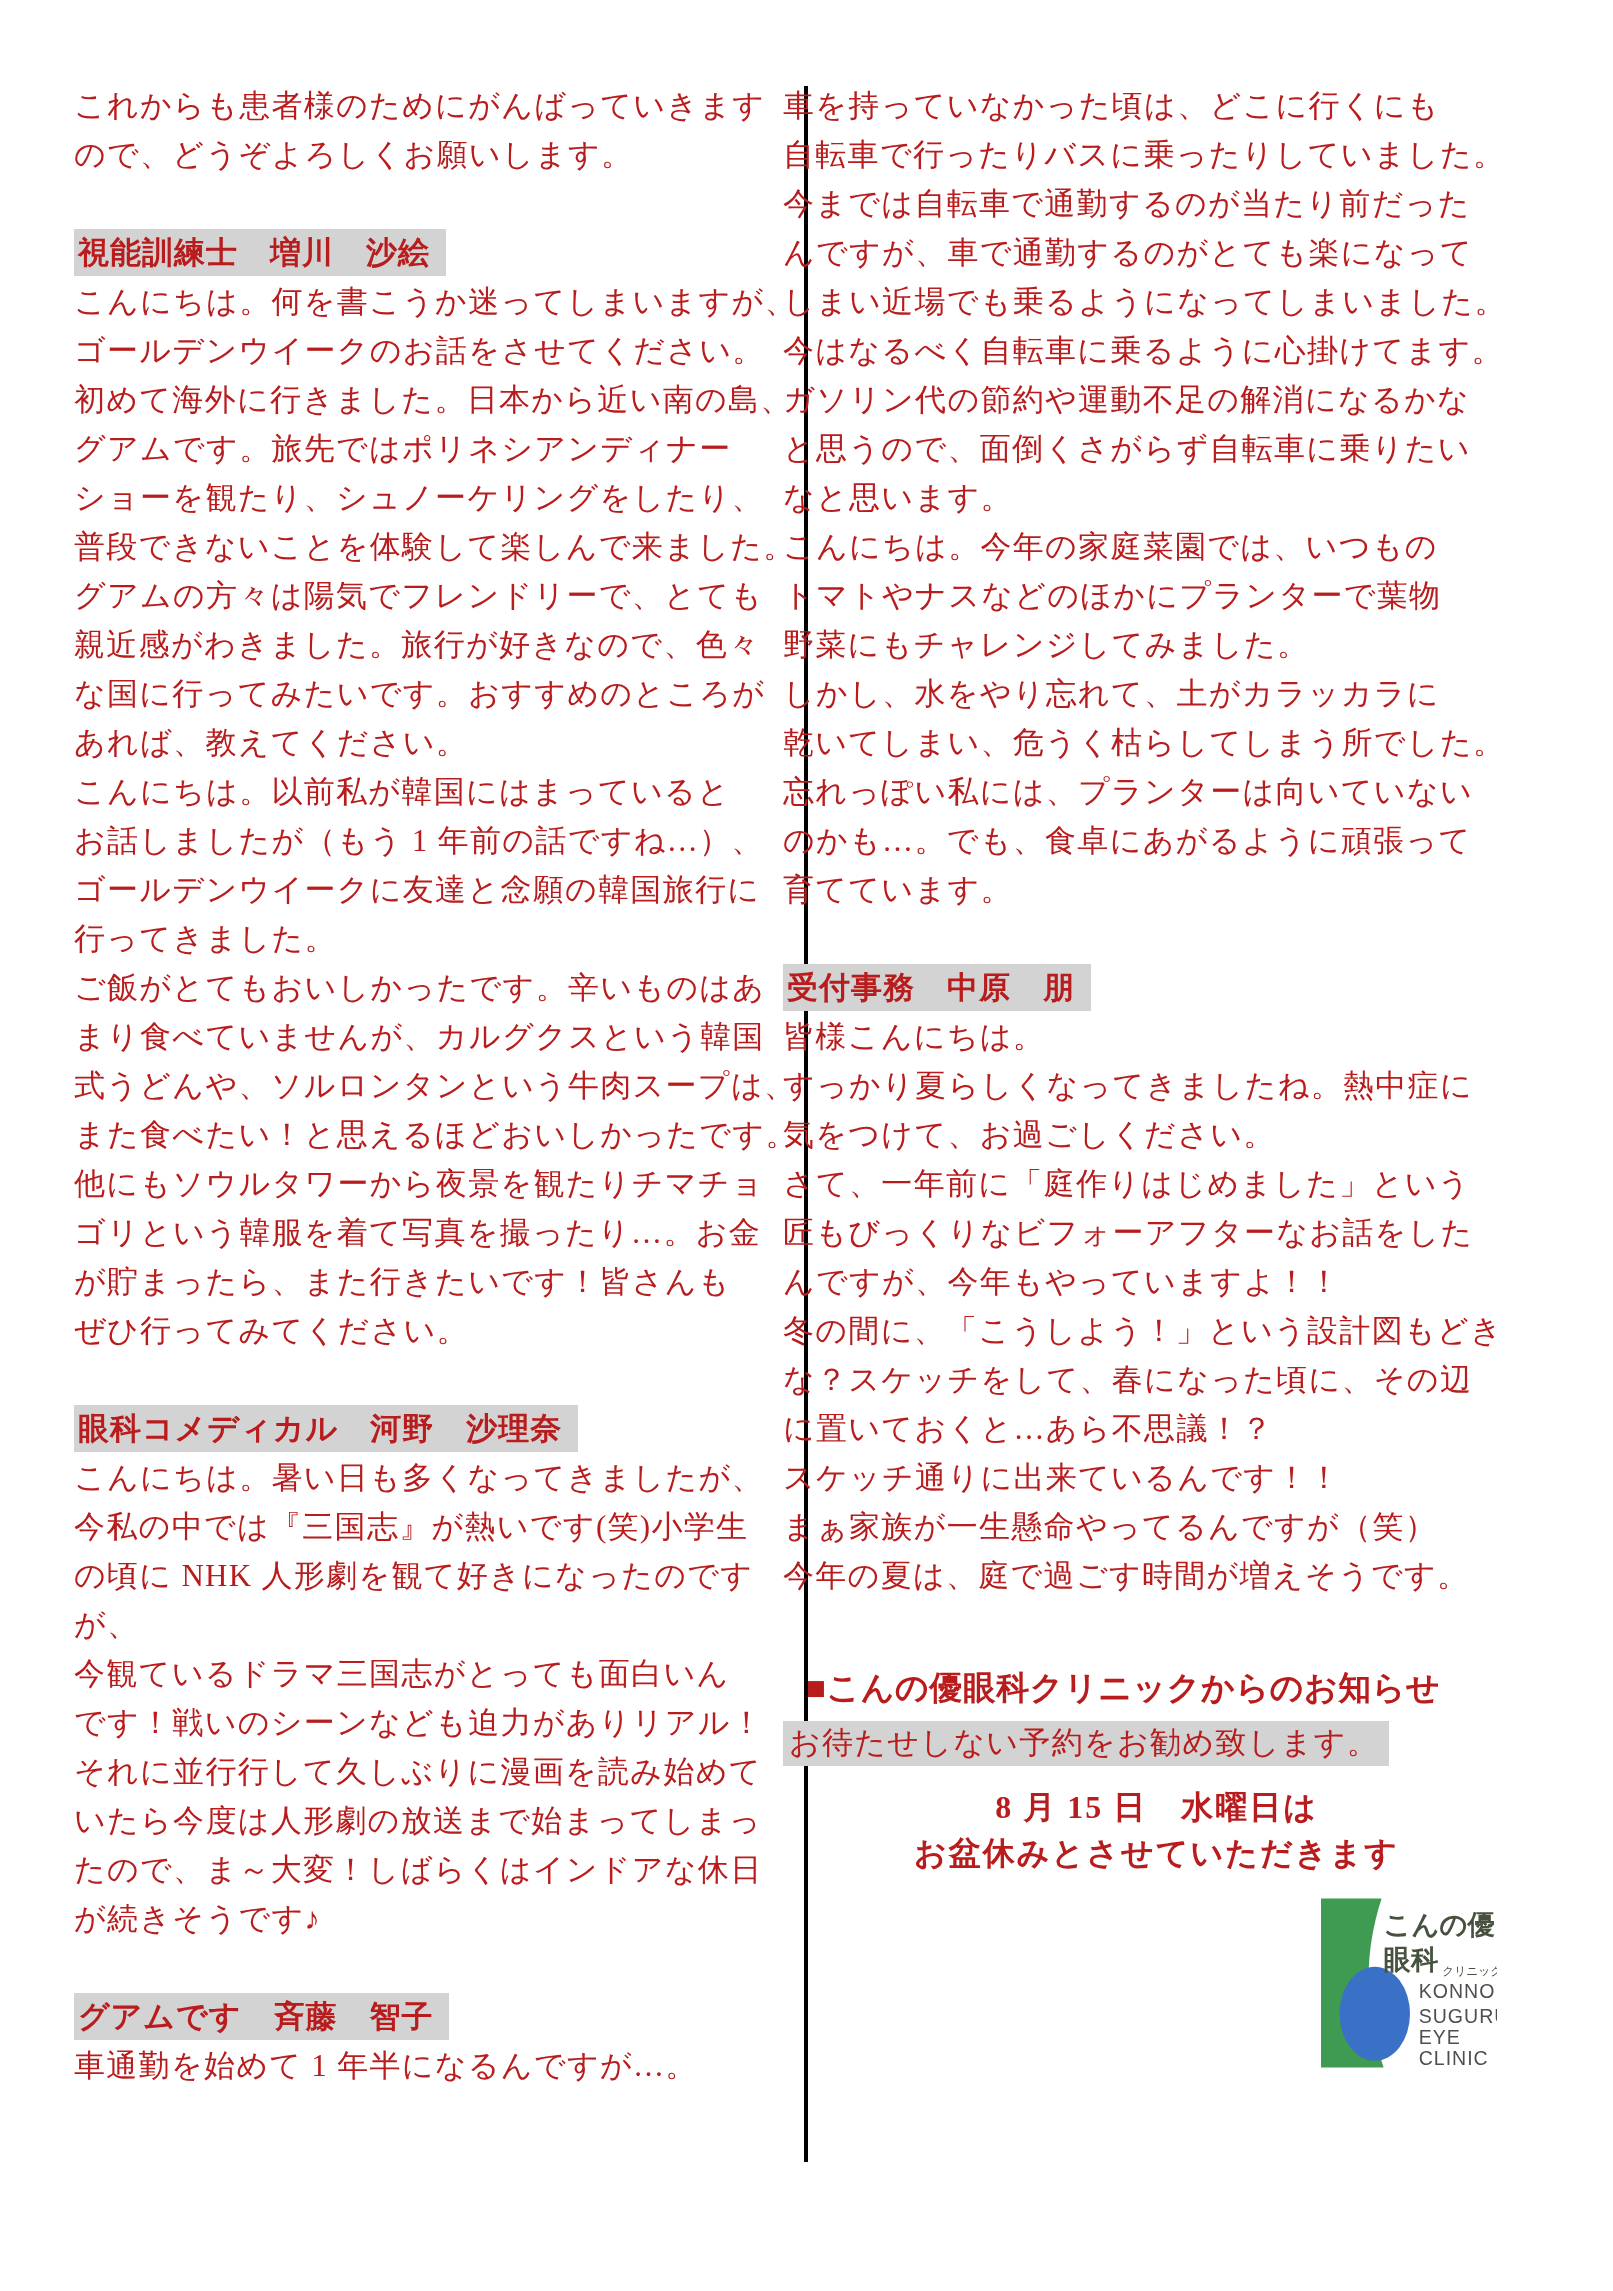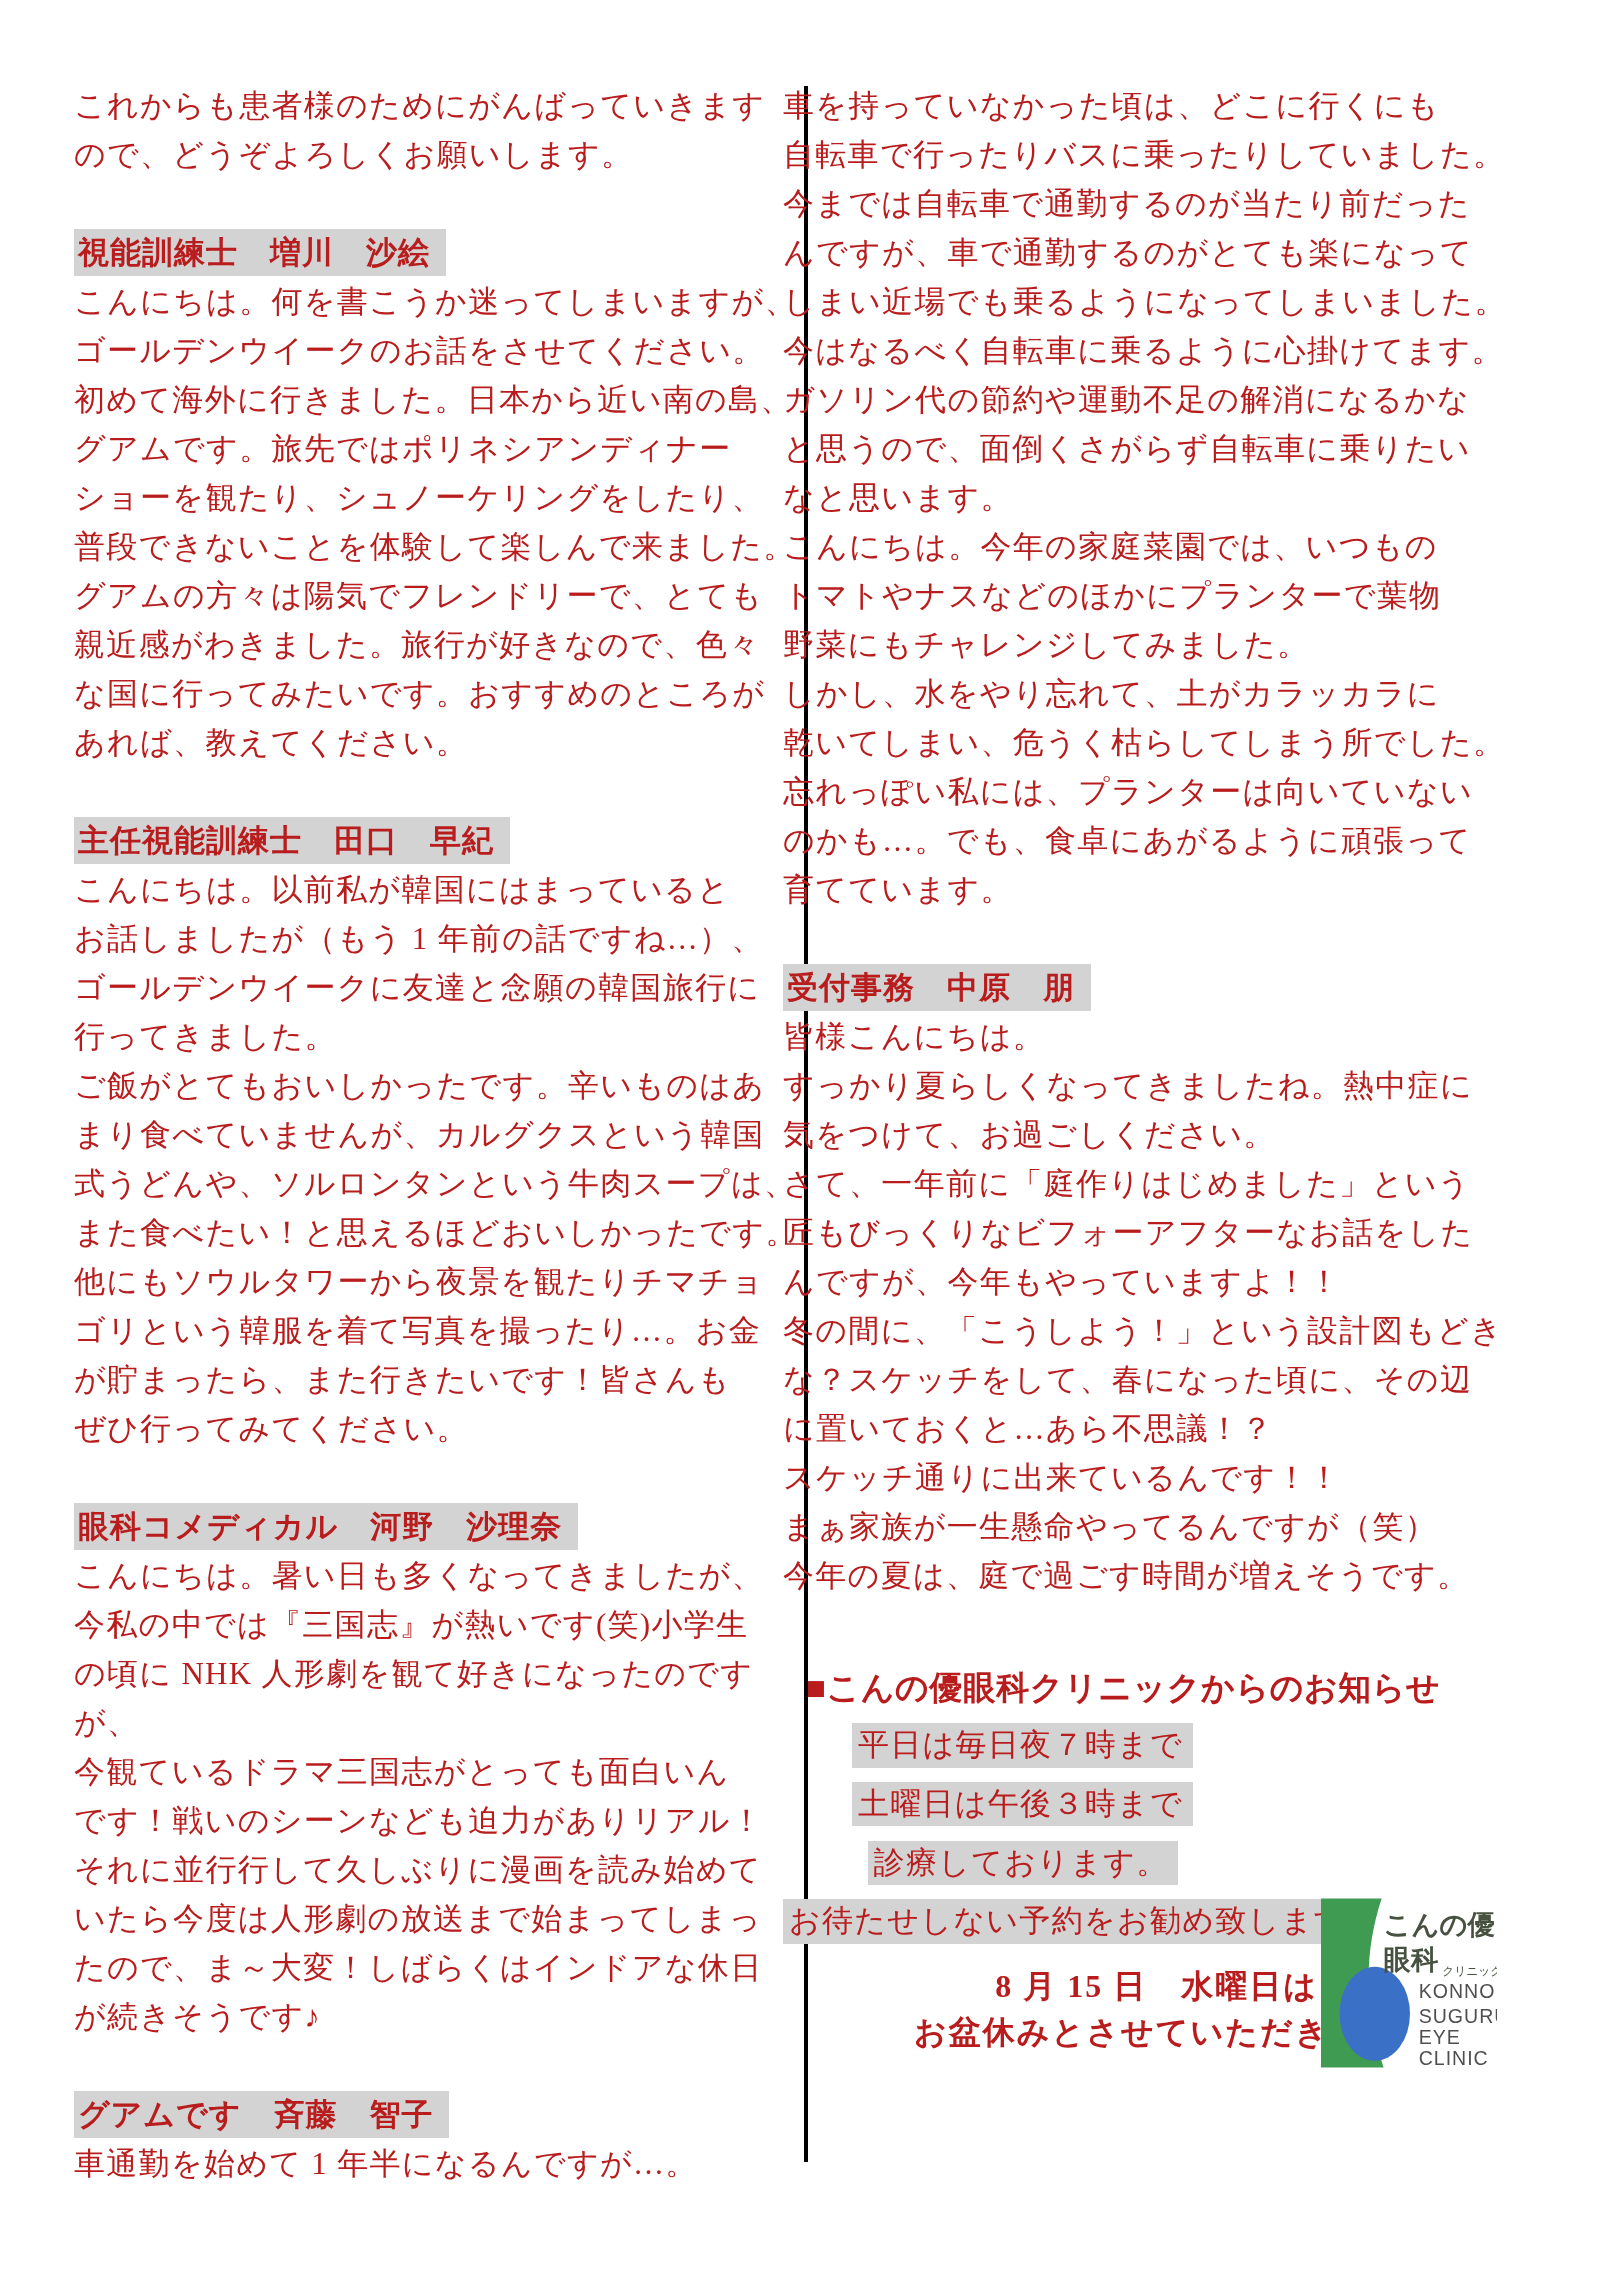--- a/index.html
+++ b/index.html
@@ -78,23 +78,20 @@
 ゴールデンウイークのお話をさせてください。
 初めて海外に行きました。日本から近い南の島、
 グアムです。旅先ではポリネシアンディナー
 ショーを観たり、シュノーケリングをしたり、
 普段できないことを体験して楽しんで来ました。
 グアムの方々は陽気でフレンドリーで、とても
 親近感がわきました。旅行が好きなので、色々
 な国に行ってみたいです。おすすめのところが
 あれば、教えてください。</p>
 
-    <div class="header-row">
-      <span class="sec-header">主任視能訓練士　田口　早紀</span>
-    </div>
     <p class="bodytext">こんにちは。以前私が韓国にはまっていると
 お話しましたが（もう 1 年前の話ですね…）、
 ゴールデンウイークに友達と念願の韓国旅行に
 行ってきました。
 ご飯がとてもおいしかったです。辛いものはあ
 まり食べていませんが、カルグクスという韓国
 式うどんや、ソルロンタンという牛肉スープは、
 また食べたい！と思えるほどおいしかったです。
 他にもソウルタワーから夜景を観たりチマチョ
 ゴリという韓服を着て写真を撮ったり…。お金
@@ -151,31 +148,20 @@
 んですが、今年もやっていますよ！！
 冬の間に、「こうしよう！」という設計図もどき
 な？スケッチをして、春になった頃に、その辺
 に置いておくと…あら不思議！？
 スケッチ通りに出来ているんです！！
 まぁ家族が一生懸命やってるんですが（笑）
 今年の夏は、庭で過ごす時間が増えそうです。</p>
 
     <div class="notice-heading">■こんの優眼科クリニックからのお知らせ</div>
 
-    <div class="hours-block">
-      <div class="hours-line">
-        <span class="hl">平日は毎日夜７時まで</span>
-      </div>
-      <div class="hours-line">
-        <span class="hl">土曜日は午後３時まで</span>
-      </div>
-      <div class="hours-line indent">
-        <span class="hl">診療しております。</span>
-      </div>
-    </div>
 
     <div class="recommend">
       <span class="hl">お待たせしない予約をお勧め致します。</span>
     </div>
 
     <div class="holiday">8 月 15 日　水曜日は
 お盆休みとさせていただきます</div>
   </div>
 
   <div class="logo-box">

